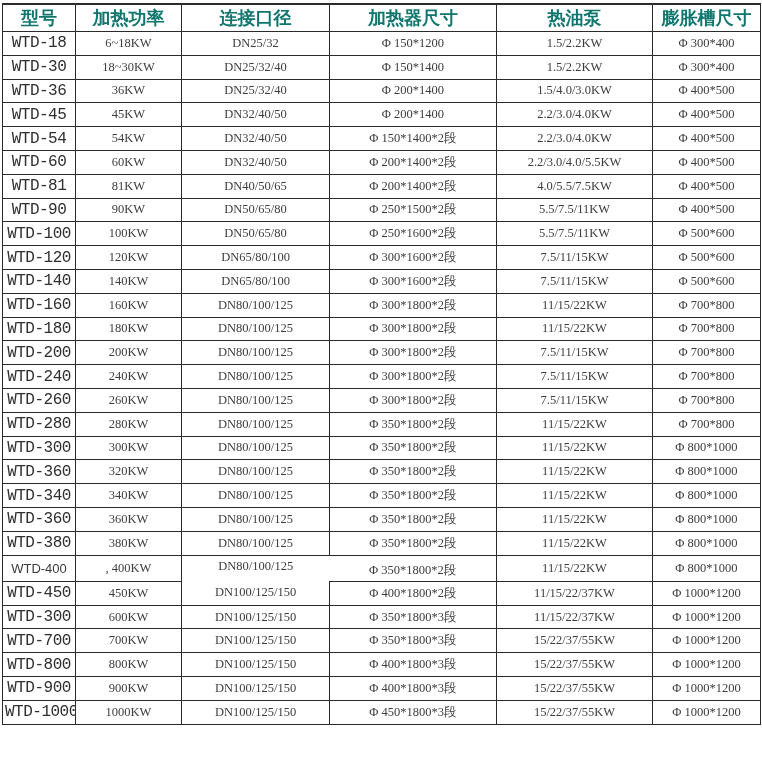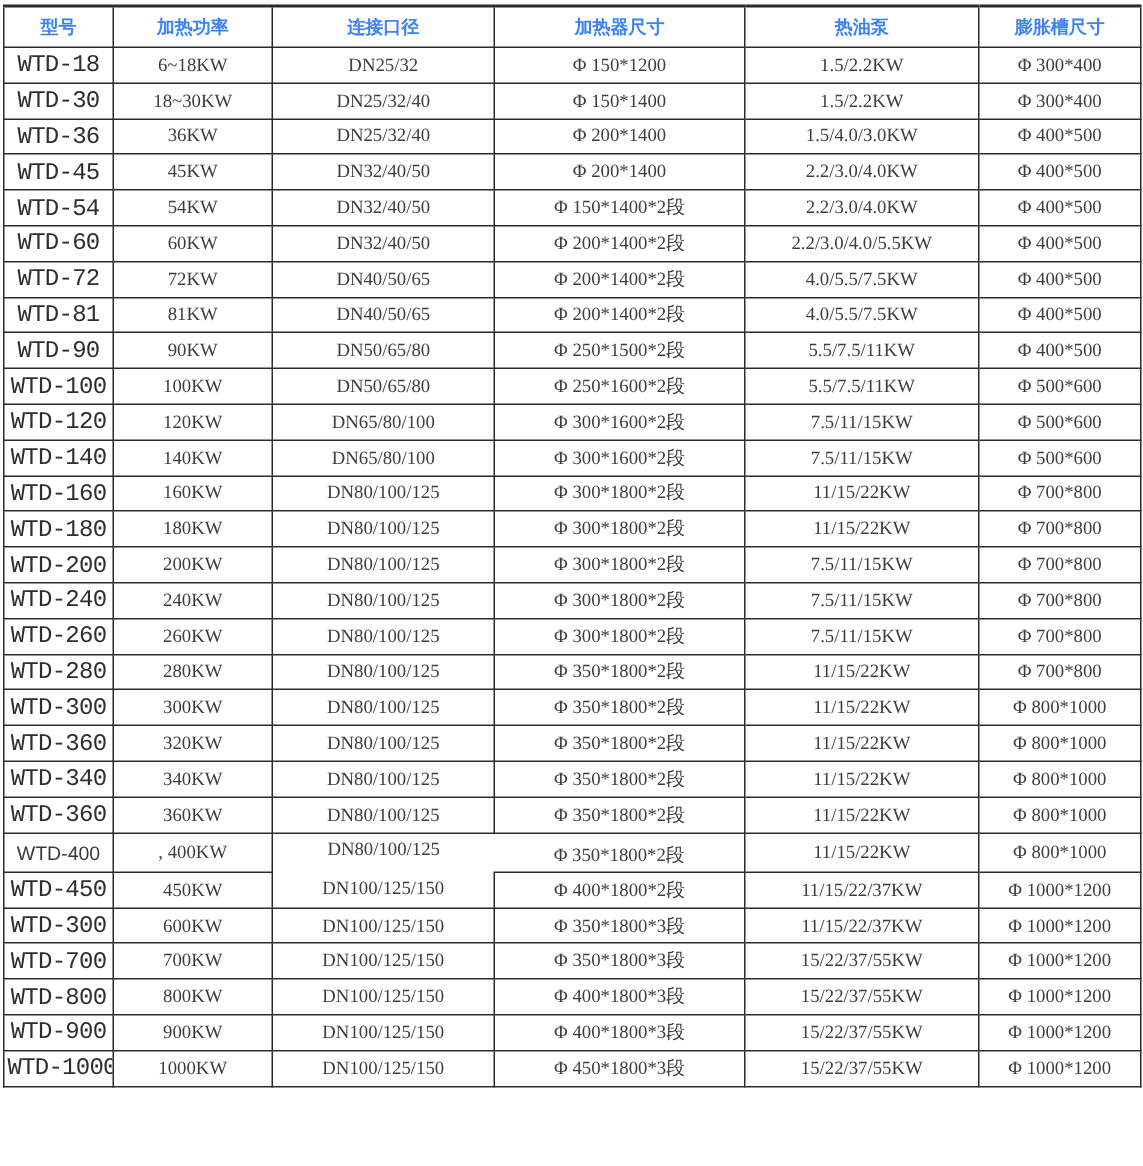--- a/index.html
+++ b/index.html
@@ -27,22 +27,22 @@
     text-align: center;
     vertical-align: middle;
     padding: 0 2px;
     overflow: hidden;
     white-space: nowrap;
   }
   table.spec-table th {
     height: 26px;
     font-family: Liberation Mono, monospace;
     font-weight: bold;
-    font-size: 12px;
-    color: #3b82f6;
+    font-size: 18px;
+    color: #0f766e;
     border-top-width: 2px;
   }
   table.spec-table td {
     height: 22.8px;
     font-family: "Liberation Serif", serif;
     font-size: 12.5px;
     color: #3d3d3d;
   }
   table.spec-table td.model {
     font-family: "Liberation Mono", monospace;
@@ -134,28 +134,20 @@
         </tr>
         <tr>
           <td class="model">WTD-60</td>
           <td class="power">60KW</td>
           <td class="connection">DN32/40/50</td>
           <td class="heater">Φ 200*1400*2段</td>
           <td class="pump">2.2/3.0/4.0/5.5KW</td>
           <td class="expansion">Φ 400*500</td>
         </tr>
         <tr>
-          <td class="model">WTD-72</td>
-          <td class="power">72KW</td>
-          <td class="connection">DN40/50/65</td>
-          <td class="heater">Φ 200*1400*2段</td>
-          <td class="pump">4.0/5.5/7.5KW</td>
-          <td class="expansion">Φ 400*500</td>
-        </tr>
-        <tr>
           <td class="model">WTD-81</td>
           <td class="power">81KW</td>
           <td class="connection">DN40/50/65</td>
           <td class="heater">Φ 200*1400*2段</td>
           <td class="pump">4.0/5.5/7.5KW</td>
           <td class="expansion">Φ 400*500</td>
         </tr>
         <tr>
           <td class="model">WTD-90</td>
           <td class="power">90KW</td>
@@ -261,20 +253,28 @@
           <td class="expansion">Φ 800*1000</td>
         </tr>
         <tr>
           <td class="model">WTD-360</td>
           <td class="power">360KW</td>
           <td class="connection">DN80/100/125</td>
           <td class="heater">Φ 350*1800*2段</td>
           <td class="pump">11/15/22KW</td>
           <td class="expansion">Φ 800*1000</td>
         </tr>
+        <tr>
+          <td class="model">WTD-380</td>
+          <td class="power">380KW</td>
+          <td class="connection">DN80/100/125</td>
+          <td class="heater">Φ 350*1800*2段</td>
+          <td class="pump">11/15/22KW</td>
+          <td class="expansion">Φ 800*1000</td>
+        </tr>
         <tr class="row-quirk">
           <td class="model">WTD-400</td>
           <td class="power">, 400KW</td>
           <td class="connection">DN80/100/125</td>
           <td class="heater">Φ 350*1800*2段</td>
           <td class="pump">11/15/22KW</td>
           <td class="expansion">Φ 800*1000</td>
         </tr>
         <tr>
           <td class="model">WTD-450</td>

